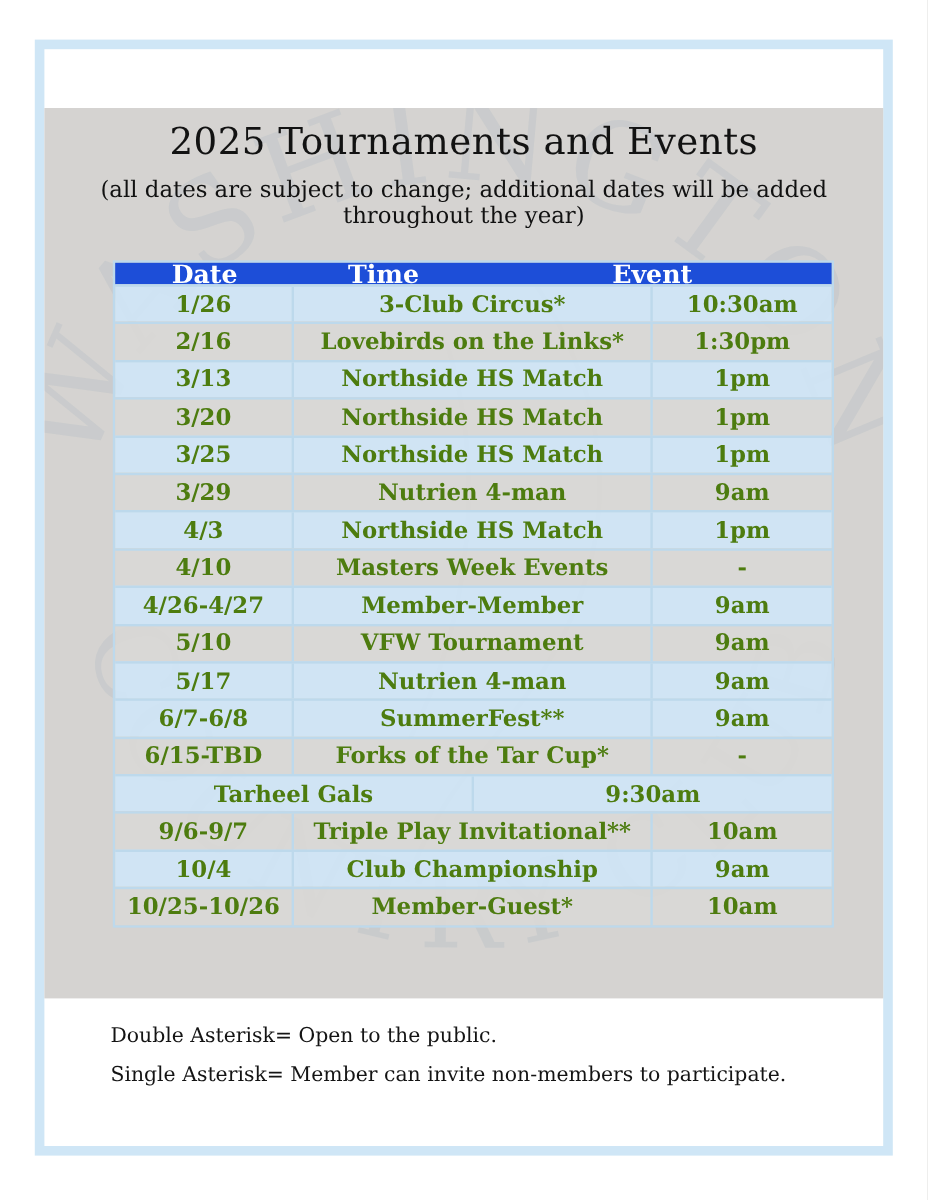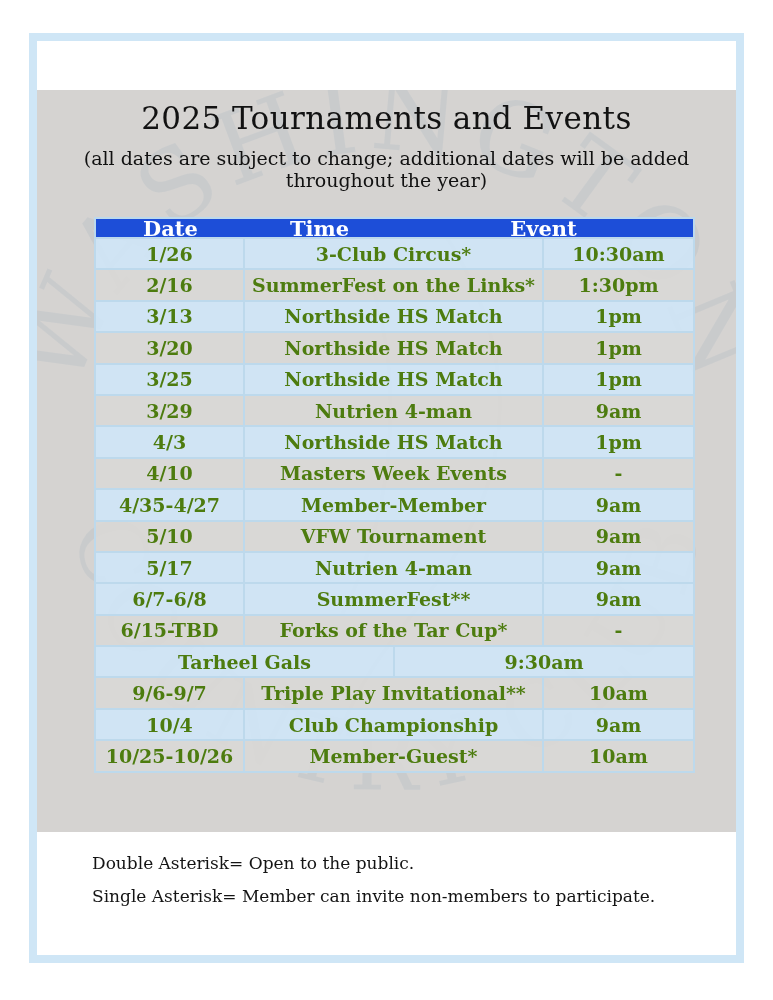--- a/index.html
+++ b/index.html
@@ -114,21 +114,21 @@
       </div>
       <div id="tbody">
   <div class="tr blue">
     <div class="td col-date">1/26</div>
     <div class="td col-event">3-Club Circus*</div>
     <div class="td col-time">10:30am</div>
   </div>
 
   <div class="tr gray">
     <div class="td col-date">2/16</div>
-    <div class="td col-event">SummerFest on the Links*</div>
+    <div class="td col-event">Lovebirds on the Links*</div>
     <div class="td col-time">1:30pm</div>
   </div>
 
   <div class="tr blue">
     <div class="td col-date">3/13</div>
     <div class="td col-event">Northside HS Match</div>
     <div class="td col-time">1pm</div>
   </div>
 
   <div class="tr gray">
@@ -155,21 +155,21 @@
     <div class="td col-time">1pm</div>
   </div>
 
   <div class="tr gray">
     <div class="td col-date">4/10</div>
     <div class="td col-event">Masters Week Events</div>
     <div class="td col-time">-</div>
   </div>
 
   <div class="tr blue">
-    <div class="td col-date">4/35-4/27</div>
+    <div class="td col-date">4/26-4/27</div>
     <div class="td col-event">Member-Member</div>
     <div class="td col-time">9am</div>
   </div>
 
   <div class="tr gray">
     <div class="td col-date">5/10</div>
     <div class="td col-event">VFW Tournament</div>
     <div class="td col-time">9am</div>
   </div>
 

